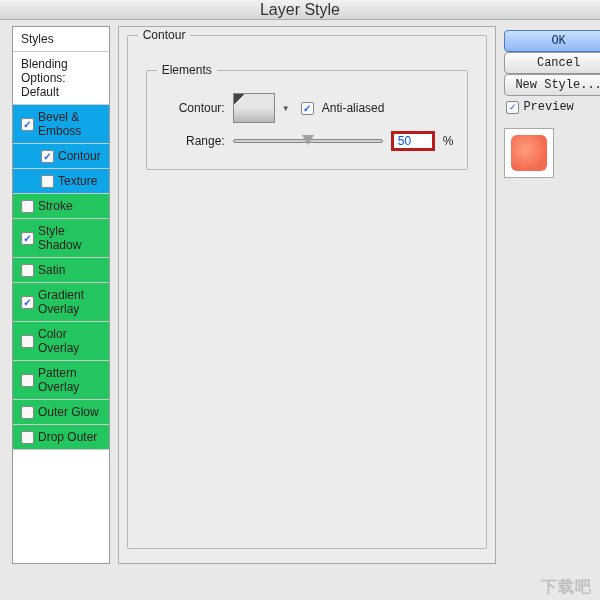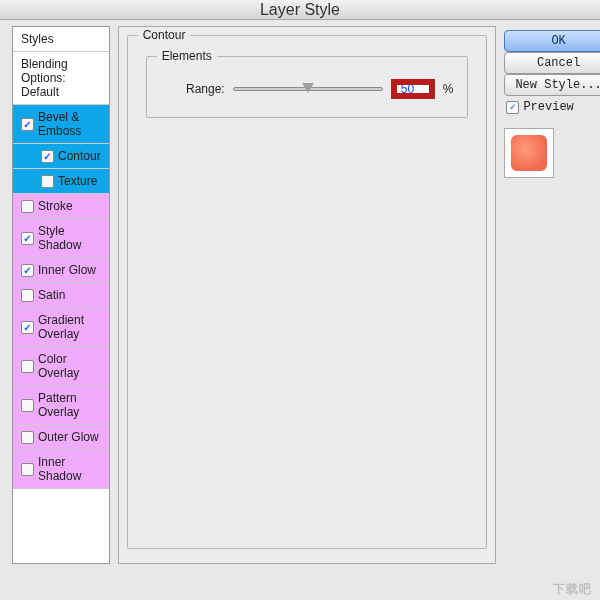--- a/index.html
+++ b/index.html
@@ -32,21 +32,21 @@
       background: #fff;
       border: 1px solid #999;
       margin-left: 6px;
     }
     .sb-row {
       padding: 5px 8px;
       border-bottom: 1px solid #ccc;
       display: flex;
       align-items: center;
       gap: 4px;
-      background: #f0abfc;
+      background: #22c55e;
     }
     .sb-row.selected { background: #0ea5e9; }
     .sb-row.sub { padding-left: 28px; }
     .sb-row.header { background: #fff; }
     .chk {
       width: 13px;
       height: 13px;
       border: 1px solid #888;
       border-radius: 2px;
       display: inline-flex;
@@ -76,21 +76,21 @@
     .legend {
       position: absolute;
       top: -8px;
       left: 10px;
       background: #ececec;
       padding: 0 5px;
       font-size: 12px;
       color: #222;
     }
     .elements-box {
-      margin-top: 6px;
+      margin-top: 20px;
     }
     .row {
       display: flex;
       align-items: center;
       margin: 8px 4px;
       gap: 8px;
     }
     .label-right {
       width: 64px;
       text-align: right;
@@ -137,21 +137,21 @@
       top: 2px;
       margin-left: -6px;
       width: 0; height: 0;
       border-left: 6px solid transparent;
       border-right: 6px solid transparent;
       border-top: 10px solid #a0a0a0;
     }
     .num-input {
       width: 44px;
       height: 20px;
-      border: 6px solid #b91c1c;
+      border: 3px solid #b91c1c;
       background: #fff;
       padding: 2px 4px;
       font-size: 12px;
       color: #0050ff;
     }
     .right-panel {
       flex: 1;
       display: flex;
       flex-direction: column;
       padding-top: 4px;
@@ -195,21 +195,21 @@
       width: 36px;
       height: 36px;
       border-radius: 6px;
       background: radial-gradient(circle at 40% 40%, #ff9c7a, #f26a50 70%);
     }
     .watermark {
       position: absolute;
       right: 8px;
       bottom: 2px;
       color: rgba(100,100,100,0.3);
-      font-size: 12px;
+      font-size: 16px;
       font-weight: bold;
       letter-spacing: 1px;
     }
   </style>
 </head>
 <body>
 
 <div class="titlebar">
   <span>Layer Style</span>
 </div>
@@ -238,24 +238,20 @@
         </div>
         <div class="sb-row">
           <span class="chk"></span>
           <span>Stroke</span>
         </div>
         <div class="sb-row">
           <span class="chk checked"></span>
           <span>Style Shadow</span>
         </div>
         <div class="sb-row">
-          <span class="chk checked"></span>
-          <span>Inner Glow</span>
-        </div>
-        <div class="sb-row">
           <span class="chk"></span>
           <span>Satin</span>
         </div>
         <div class="sb-row">
           <span class="chk checked"></span>
           <span>Gradient Overlay</span>
         </div>
         <div class="sb-row">
           <span class="chk"></span>
           <span>Color Overlay</span>
@@ -263,31 +259,38 @@
         <div class="sb-row">
           <span class="chk"></span>
           <span>Pattern Overlay</span>
         </div>
         <div class="sb-row">
           <span class="chk"></span>
           <span>Outer Glow</span>
         </div>
         <div class="sb-row">
           <span class="chk"></span>
-          <span>Inner Shadow</span>
+          <span>Drop Outer</span>
         </div>
       </div>
   </div>
 
   <div class="main">
     <div class="fieldset" style="height:514px;">
       <span class="legend">Contour</span>
       <div class="fieldset elements-box">
         <span class="legend">Elements</span>
 
+        <div class="row">
+          <span class="label-right">Contour:</span>
+          <div class="contour-swatch"></div>
+          <div class="dropdown-arrow">▼</div>
+          <span class="chk checked"></span>
+          <span>Anti-aliased</span>
+        </div>
 
         <div class="row">
           <span class="label-right">Range:</span>
           <div class="slider">
             <div class="slider-track"></div>
             <div class="slider-thumb"></div>
           </div>
           <input class="num-input" value="50" style="">
           <span>%</span>
         </div>

